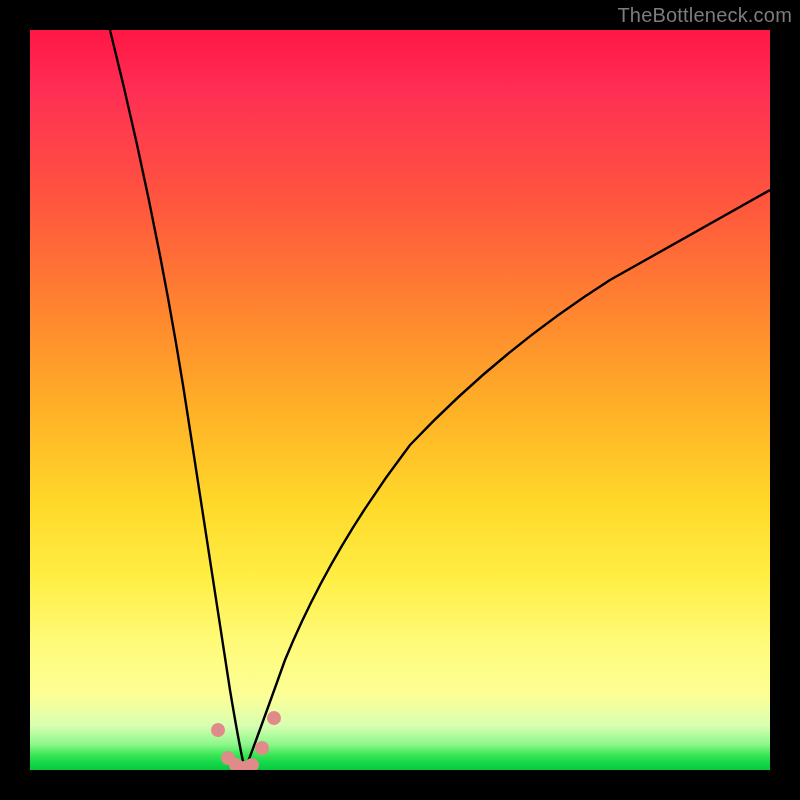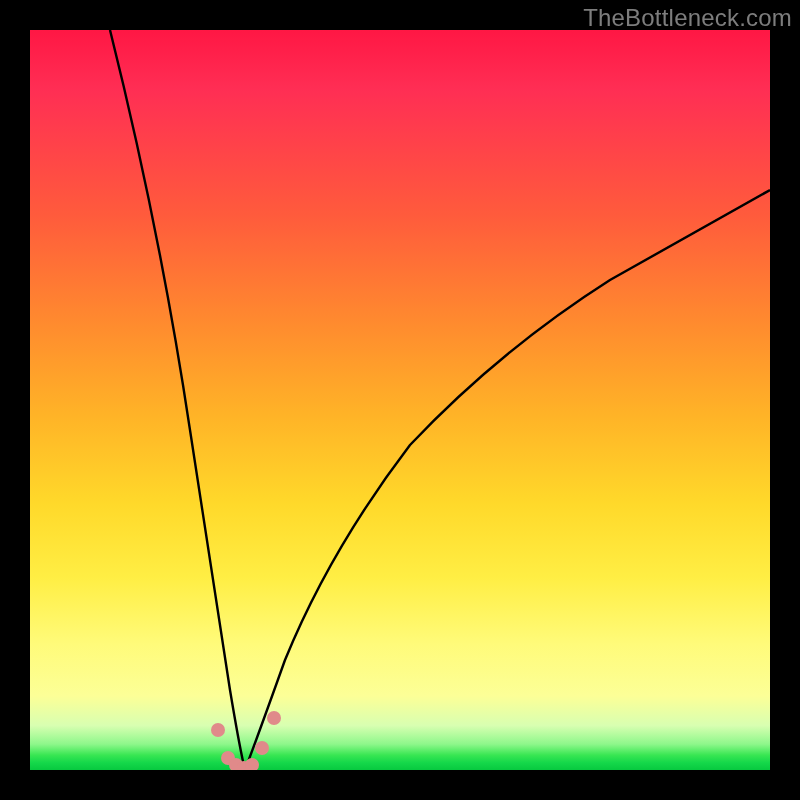--- a/index.html
+++ b/index.html
@@ -49,21 +49,21 @@
   }
   .svg-layer {
     position: absolute;
     inset: 0;
   }
   .watermark {
     position: absolute;
     top: 4px;
     right: 8px;
     color: #7d7d7d;
-    font-size: 24px;
+    font-size: 20px;
     letter-spacing: 0.2px;
     user-select: none;
   }
 </style>
 </head>
 <body>
 
 <div class="frame">
 
   <div class="plot-area">

